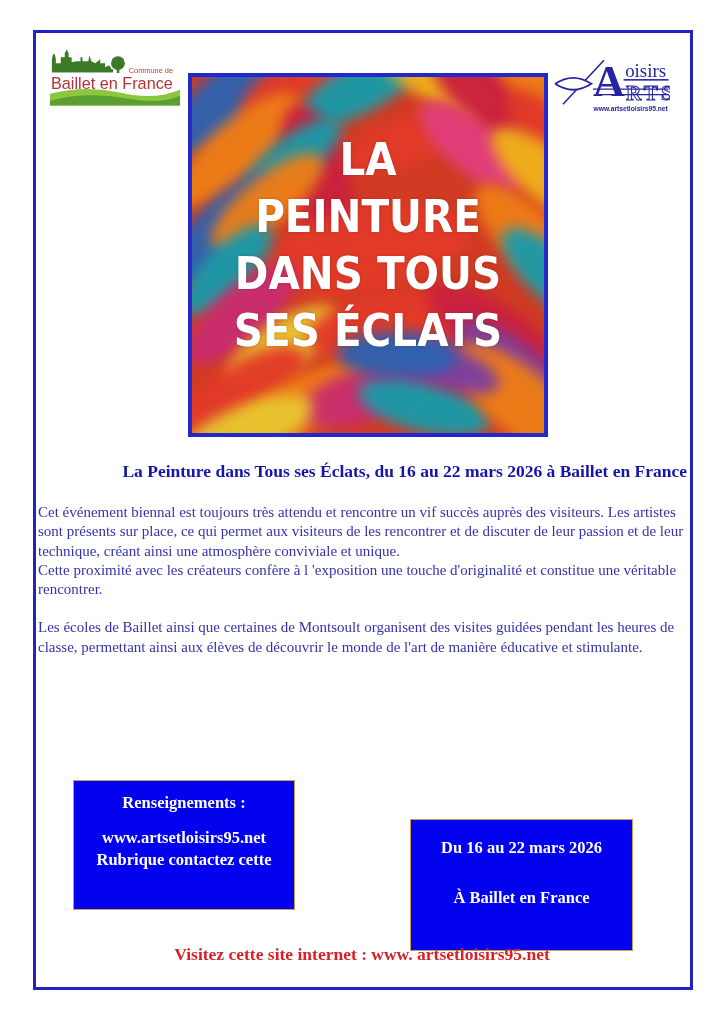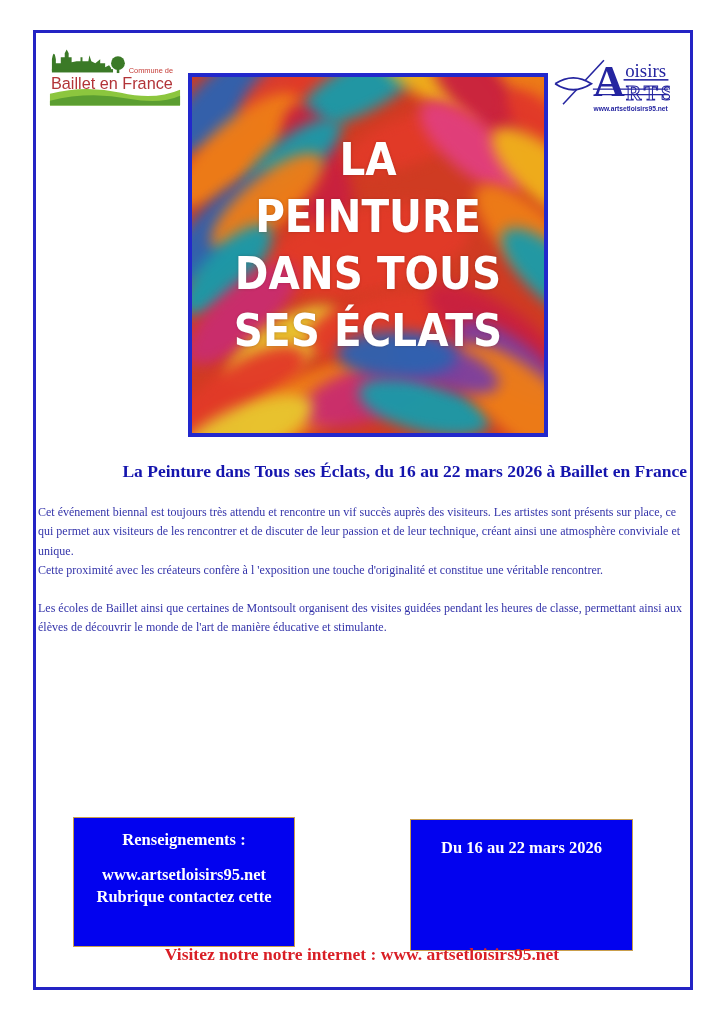--- a/index.html
+++ b/index.html
@@ -17,26 +17,26 @@
   .s{position:absolute;border-radius:50%;filter:blur(7px);opacity:.96;}
   .poster-text{position:absolute;left:0;top:54px;width:100%;text-align:center;
                font-family:"DejaVu Sans","Liberation Sans",sans-serif;
                font-weight:bold;color:#ffffff;font-size:45px;line-height:57px;
                transform:scaleX(.9);transform-origin:50% 0;
                text-shadow:0 0 3px rgba(60,20,10,.25);letter-spacing:0px;}
   
   .main-title{position:absolute;left:37px;top:461px;width:650px;text-align:right;
               font-weight:bold;font-size:17.5px;color:#1414ad;}
   .body-text{position:absolute;left:38px;top:503px;width:652px;
-             font-size:12px;line-height:19.3px;color:#3434aa;}
+             font-size:15px;line-height:19.3px;color:#3434aa;}
   .body-text .para{margin:0 0 19px 0;}
   
   .info-box{position:absolute;background:#0202ef;border:1px solid #c99e4c;
             color:#ffffff;font-weight:bold;font-size:16.5px;text-align:center;}
-  .box-left{left:73px;top:817px;width:220px;height:116px;padding-top:12px;box-sizing:content-box;}
+  .box-left{left:73px;top:780px;width:220px;height:116px;padding-top:12px;box-sizing:content-box;}
   .box-right{left:410px;top:819px;width:221px;height:112px;padding-top:18px;box-sizing:content-box;}
   .box-left .l1{margin-bottom:14px;}
   .box-left .l2{line-height:22px;}
   .box-right .l1{margin-bottom:30px;}
   
   .footer-link{position:absolute;left:37px;top:944px;width:650px;text-align:center;
                font-weight:bold;font-size:17.5px;color:#d91f26;}
   svg text{font-family:"Liberation Sans","DejaVu Sans",sans-serif;}
   svg text.serif{font-family:"Liberation Serif","DejaVu Serif",serif;}
 </style>
@@ -128,15 +128,16 @@
 </div>
 
 <div class="info-box box-left">
   <div class="l1">Renseignements :</div>
   <div class="l2">www.artsetloisirs95.net</div>
   <div class="l2">Rubrique contactez cette</div>
 </div>
 
 <div class="info-box box-right">
   <div class="l1">Du 16 au 22 mars 2026</div>
+  <div>À Baillet en France</div>
 </div>
 
-<div class="footer-link">Visitez notre notre internet : www. artsetloisirs95.net</div>
+<div class="footer-link">Visitez cette site internet : www. artsetloisirs95.net</div>
 
 </body></html>

